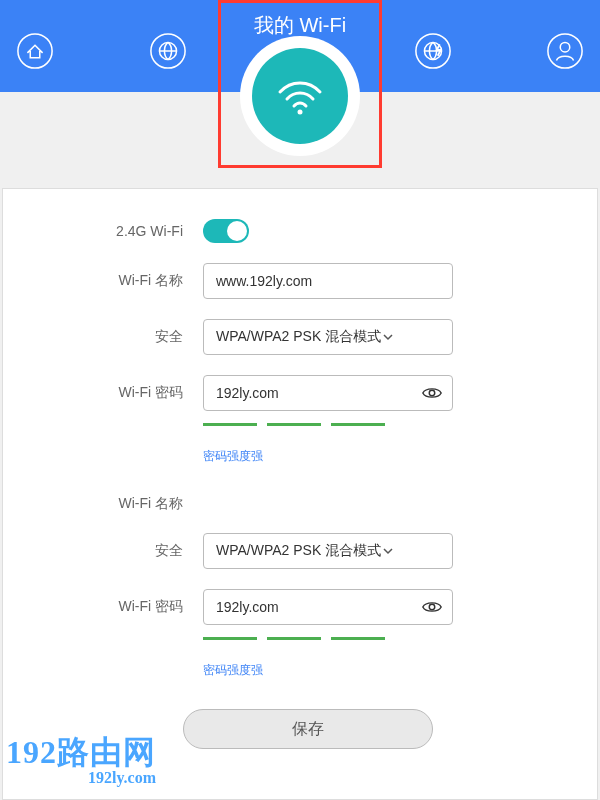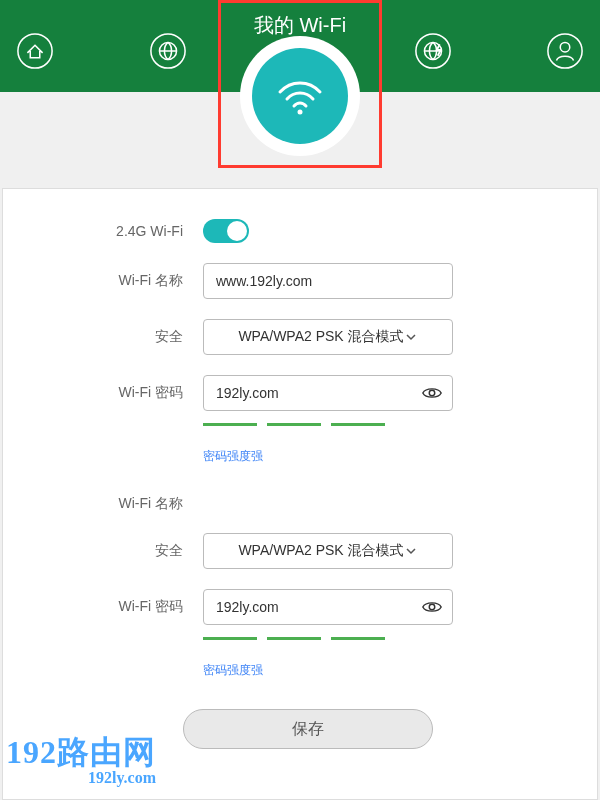--- a/index.html
+++ b/index.html
@@ -7,21 +7,21 @@
     width: 600px;
     height: 800px;
     font-family: -apple-system, "Helvetica Neue", Arial, sans-serif;
     background: #f0f0f0;
     overflow: hidden;
     position: relative;
   }
   .header {
     width: 100%;
     height: 92px;
-    background: #15803d;
+    background: #3b82f6;
     position: relative;
   }
   .nav {
     position: absolute;
     bottom: 20px;
     width: 100%;
     display: flex;
     justify-content: space-between;
     padding: 0 14px;
     align-items: center;
@@ -127,21 +127,21 @@
   .select {
     width: 100%;
     height: 36px;
     border: 1px solid #bbb;
     border-radius: 4px;
     padding: 0 12px;
     font-size: 14px;
     color: #333;
     display:flex;
     align-items:center;
-    justify-content:center;
+    justify-content:flex-start;
     cursor:pointer;
     background:#fff;
   }
   .eye {
     position: absolute;
     right: 10px;
     top: 50%;
     transform: translateY(-50%);
     cursor: pointer;
   }

